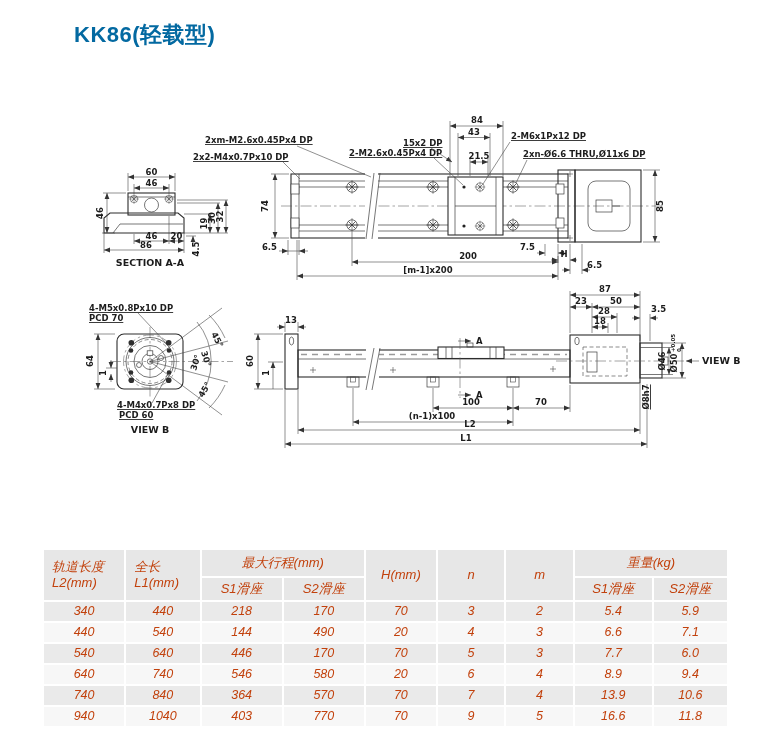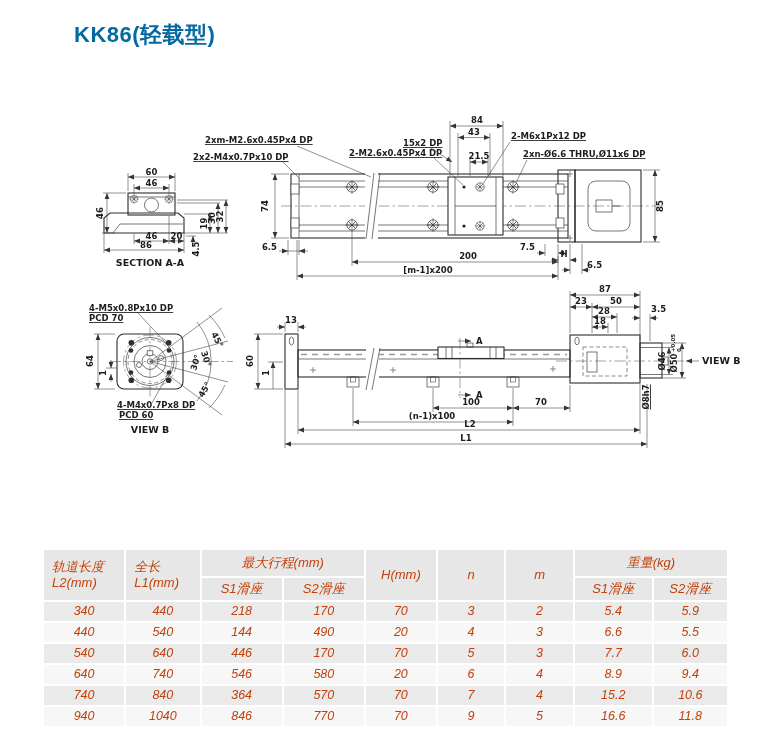--- a/index.html
+++ b/index.html
@@ -428,21 +428,21 @@
         </tr>
         <tr>
           <td>440</td>
           <td>540</td>
           <td>144</td>
           <td>490</td>
           <td>20</td>
           <td>4</td>
           <td>3</td>
           <td>6.6</td>
-          <td>5.5</td>
+          <td>7.1</td>
         </tr>
         <tr>
           <td>540</td>
           <td>640</td>
           <td>446</td>
           <td>170</td>
           <td>70</td>
           <td>5</td>
           <td>3</td>
           <td>7.7</td>
@@ -460,27 +460,27 @@
           <td>9.4</td>
         </tr>
         <tr>
           <td>740</td>
           <td>840</td>
           <td>364</td>
           <td>570</td>
           <td>70</td>
           <td>7</td>
           <td>4</td>
-          <td>15.2</td>
+          <td>13.9</td>
           <td>10.6</td>
         </tr>
         <tr>
           <td>940</td>
           <td>1040</td>
-          <td>846</td>
+          <td>403</td>
           <td>770</td>
           <td>70</td>
           <td>9</td>
           <td>5</td>
           <td>16.6</td>
           <td>11.8</td>
         </tr>
       </tbody>
   </table>
 

